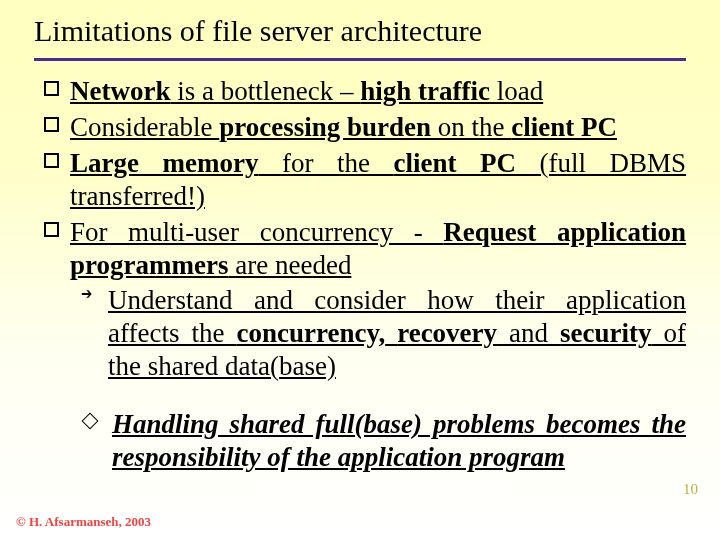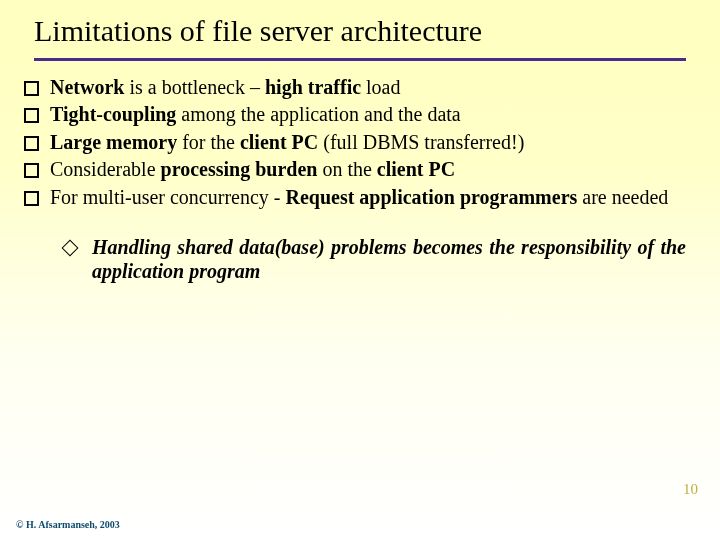--- a/index.html
+++ b/index.html
@@ -17,24 +17,25 @@
     font-size: 30px;
     color: #000;
     font-weight: normal;
   }
   .rule {
     margin: 2px 34px 0 34px;
     height: 3px;
     background: #4a2a8a;
   }
   .content {
-    padding: 14px 34px 0 24px;
-    font-size: 20px;
+    padding: 14px 34px 0 44px;
+    font-size: 27px;
     color: #000;
     line-height: 1.22;
+    text-decoration: underline;
   }
   ul.top { list-style: none; }
   ul.top > li {
     position: relative;
     padding-left: 26px;
     margin-bottom: 3px;
     text-align: justify;
     text-justify: inter-word;
   }
   ul.top > li::before {
@@ -81,49 +82,49 @@
     top: 7px;
     width: 10px;
     height: 10px;
     border: 1.5px solid #000;
     transform: rotate(45deg);
   }
   .copyright {
     position: absolute;
     left: 16px;
     bottom: 10px;
-    font-size: 10px;
+    font-size: 13px;
     font-weight: bold;
-    color: #0c4a6e;
+    color: #ef4444;
   }
   .pagenum {
     position: absolute;
     right: 22px;
     bottom: 42px;
     font-size: 15px;
     color: #c0b040;
   }
 </style>
 </head>
 <body>
 
 <div class="title-wrap">
   <h1 class="title">Limitations of file server architecture</h1>
 </div>
 <div class="rule"></div>
 
 <div class="content">
   <ul class="top">
     <li><b>Network</b><span> is a bottleneck – </span><b>high traffic</b><span> load</span></li>
-    <li><b>Tight-coupling</b><span> among the application and the data</span></li>
+    <li><span>Considerable </span><b>processing burden</b><span> on the </span><b>client PC</b></li>
     <li><b>Large memory</b><span> for the </span><b>client PC</b><span>  (full DBMS transferred!)</span></li>
-    <li><span>Considerable </span><b>processing burden</b><span> on the </span><b>client PC</b></li>
     <li><span>For multi-user concurrency - </span><b>Request application programmers</b><span> are needed</span>
       <ul class="sub">
+        <li><span>Understand and consider how their application affects the </span><b>concurrency,</b><span> </span><b>recovery</b><span> and </span><b>security</b><span> of the shared data(base)</span></li>
       </ul>
     </li>
   </ul>
 
-  <div class="diamond-item">Handling shared data(base) problems becomes the responsibility of the application program</div>
+  <div class="diamond-item">Handling shared full(base) problems becomes the responsibility of the application program</div>
 </div>
 
 <div class="copyright">© H. Afsarmanseh, 2003</div>
 <div class="pagenum">10</div>
 
 </body></html>

